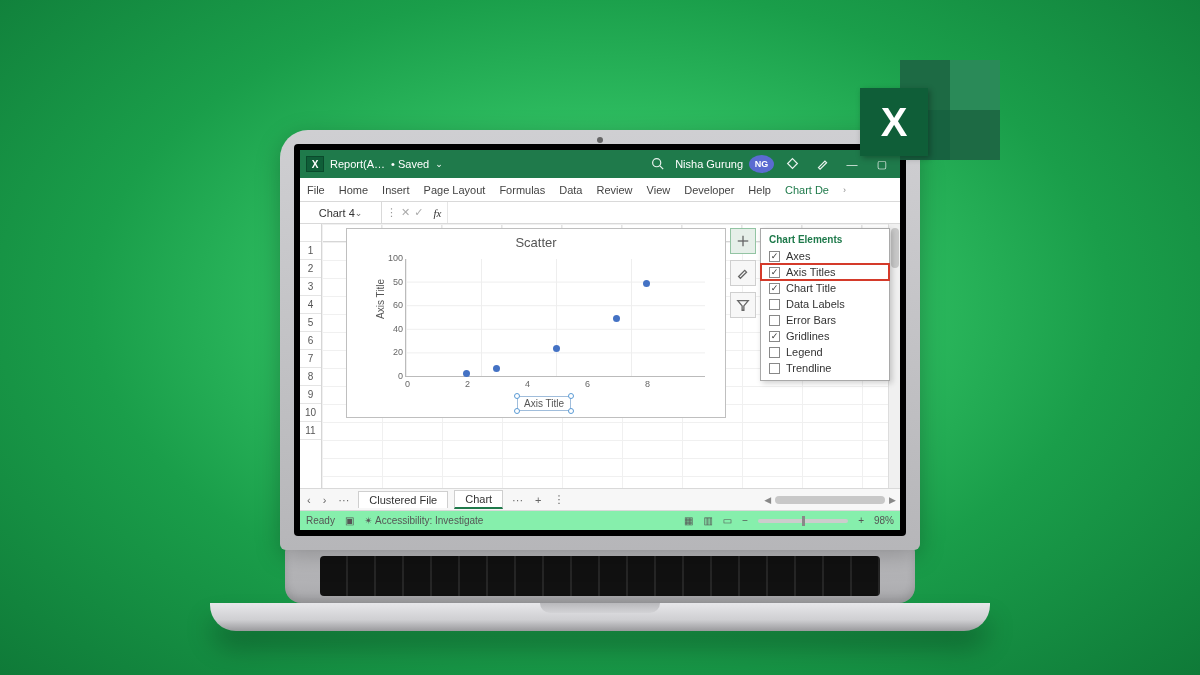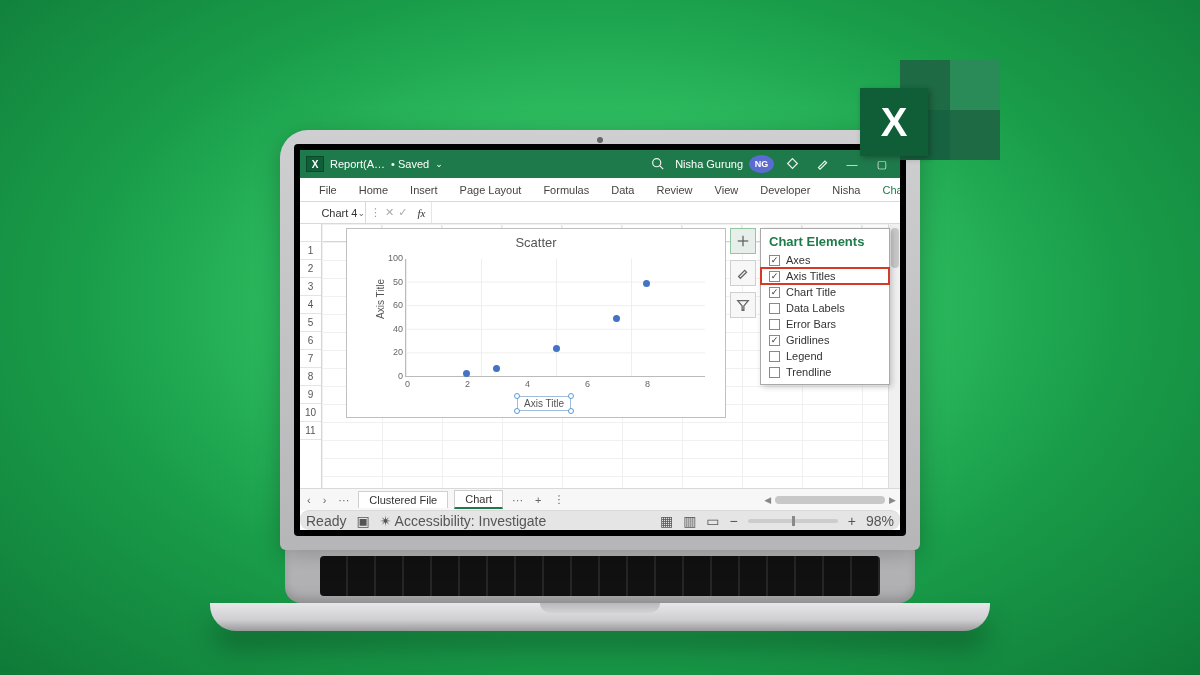--- a/index.html
+++ b/index.html
@@ -80,31 +80,31 @@
     width:18px;height:16px;background:#0f5e38;border:1px solid #0a4a2c;
     display:flex;align-items:center;justify-content:center;font-weight:bold;font-size:10px;
   }
   .titlebar .spacer{margin-left:auto}
   .titlebar .iconbtn{width:24px;text-align:center;opacity:.9}
   .avatar{width:25px;height:18px;border-radius:50%;background:#5b6bd1;display:inline-flex;align-items:center;justify-content:center;font-size:9px;font-weight:bold}
   .titlebar svg{width:13px;height:13px;fill:none;stroke:#fff;stroke-width:1.5}
   
   .ribbon{
     height:24px;background:#fff;border-bottom:1px solid #d9d9d9;
-    display:flex;align-items:center;font-size:11px;gap:8px;padding-left:12px;flex-shrink:0;
+    display:flex;align-items:center;font-size:11px;gap:0;padding-left:0;flex-shrink:0;
     overflow:hidden;white-space:nowrap;
   }
   .ribbon span{padding:0 7px;color:#444;cursor:default}
   .ribbon .active{color:#1f7a4b}
   
   .fbar{
     height:22px;display:flex;align-items:center;border-bottom:1px solid #d9d9d9;
     font-size:11px;flex-shrink:0;background:#fff;
   }
-  .namebox{width:66px;border-right:1px solid #d9d9d9;height:100%;display:flex;align-items:center;padding:0 0;justify-content:flex-end}
+  .namebox{width:82px;border-right:1px solid #d9d9d9;height:100%;display:flex;align-items:center;padding:0 0;justify-content:center}
   .namebox .dd{color:#666;font-size:9px}
   .fbar .sep{padding:0 4px;color:#999}
   .fbar .fx{font-style:italic;font-family:serif;padding:0 6px}
   .formula-input{flex:1;height:100%;border-left:1px solid #e6e6e6}
   
   .gridwrap{flex:1;display:flex;overflow:hidden;position:relative;background:#fff}
   .rowhdrs{width:22px;background:#fff;border-right:1px solid #d6d6d6;flex-shrink:0}
   .rowhdrs div{height:18px;border-bottom:1px solid #e4e4e4;font-size:10px;color:#555;text-align:center;line-height:18px}
   .colhdrs{height:18px;border-bottom:1px solid #d6d6d6;display:flex}
   .colhdrs div{flex:0 0 60px;border-right:1px solid #e4e4e4;text-align:center;font-size:10px;color:#555;line-height:18px}
@@ -151,38 +151,38 @@
   .chart-side .btn{width:26px;height:26px;border:1px solid #cfcfcf;background:#f7f7f7;display:flex;align-items:center;justify-content:center}
   .chart-side .btn.active{background:#e6efe9;border-color:#93c4a3}
   .chart-side svg{width:14px;height:14px;stroke:#666;fill:none;stroke-width:1.5}
   
   .flyout{
     position:absolute;left:438px;top:4px;width:130px;background:#fff;
     border:1px solid #a9a9a9;box-shadow:2px 2px 6px rgba(0,0,0,.2);
     font-size:11px;padding-bottom:4px;
     z-index:5;
   }
-  .flyout .hdr{color:#1f7a4b;font-weight:bold;padding:5px 8px 3px;font-size:13px}
+  .flyout .hdr{color:#1f7a4b;font-weight:bold;padding:5px 8px 3px;font-size:10px}
   .flyout .item{display:flex;align-items:center;gap:6px;padding:2px 8px}
   .flyout .item.hl{background:#fff;outline:2px solid #d43a2a;outline-offset:-1px}
   .cb{width:11px;height:11px;border:1px solid #888;display:inline-flex;align-items:center;justify-content:center;font-size:9px;color:#333;background:#fff}
   
   .sheettabs{
     height:22px;border-top:1px solid #d9d9d9;display:flex;align-items:center;
     font-size:11px;flex-shrink:0;background:#f7f7f7;padding:0 4px;gap:6px;
   }
   .sheettabs .nav{color:#666;padding:0 3px}
   .tab{padding:2px 10px;background:#fff;border:1px solid #cfcfcf;border-bottom:none}
   .tab.active{border-bottom:2px solid #1f7a4b}
   .sheettabs .scrolltrack{flex:1;display:flex;justify-content:flex-end;align-items:center;gap:4px}
   .thumb{width:110px;height:8px;background:#c8c8c8;border-radius:4px}
   
   .statusbar{
-    height:20px;border-top:1px solid #d9d9d9;background:#e5e5e5;
-    display:flex;align-items:center;font-size:14px;padding:0 6px;gap:10px;flex-shrink:0;color:#555;border-radius:9px;
+    height:20px;border-top:1px solid #d9d9d9;background:#86efac;
+    display:flex;align-items:center;font-size:10px;padding:0 6px;gap:10px;flex-shrink:0;color:#555;
   }
   .statusbar .spacer{margin-left:auto}
   .zoomslider{width:90px;height:4px;background:#ccc;position:relative;border-radius:2px}
   .zoomslider::after{content:"";position:absolute;left:44px;top:-3px;width:3px;height:10px;background:#888}
   
   .bigbadge{
     position:absolute;right:200px;top:60px;width:140px;height:120px;
   }
   .bigbadge .back{position:absolute;right:0;top:0;width:100px;height:100px;background:#1d6a44}
   .bigbadge .back::after{content:"";position:absolute;right:0;top:0;width:50px;height:50px;background:#2a8a58}
@@ -225,21 +225,21 @@
         <div class="ribbon">
           <span>File</span>
           <span>Home</span>
           <span>Insert</span>
           <span>Page Layout</span>
           <span>Formulas</span>
           <span>Data</span>
           <span>Review</span>
           <span>View</span>
           <span>Developer</span>
-          <span>Nisha</span>
+          <span>Help</span>
           <span class="active">Chart De</span>
           <span style="color:#888;font-size:9px">›</span>
         </div>
 
         <div class="fbar">
           <div class="namebox">
             <span>Chart 4</span>
             <span class="dd">⌄</span>
           </div>
           <span class="sep">⋮</span>

